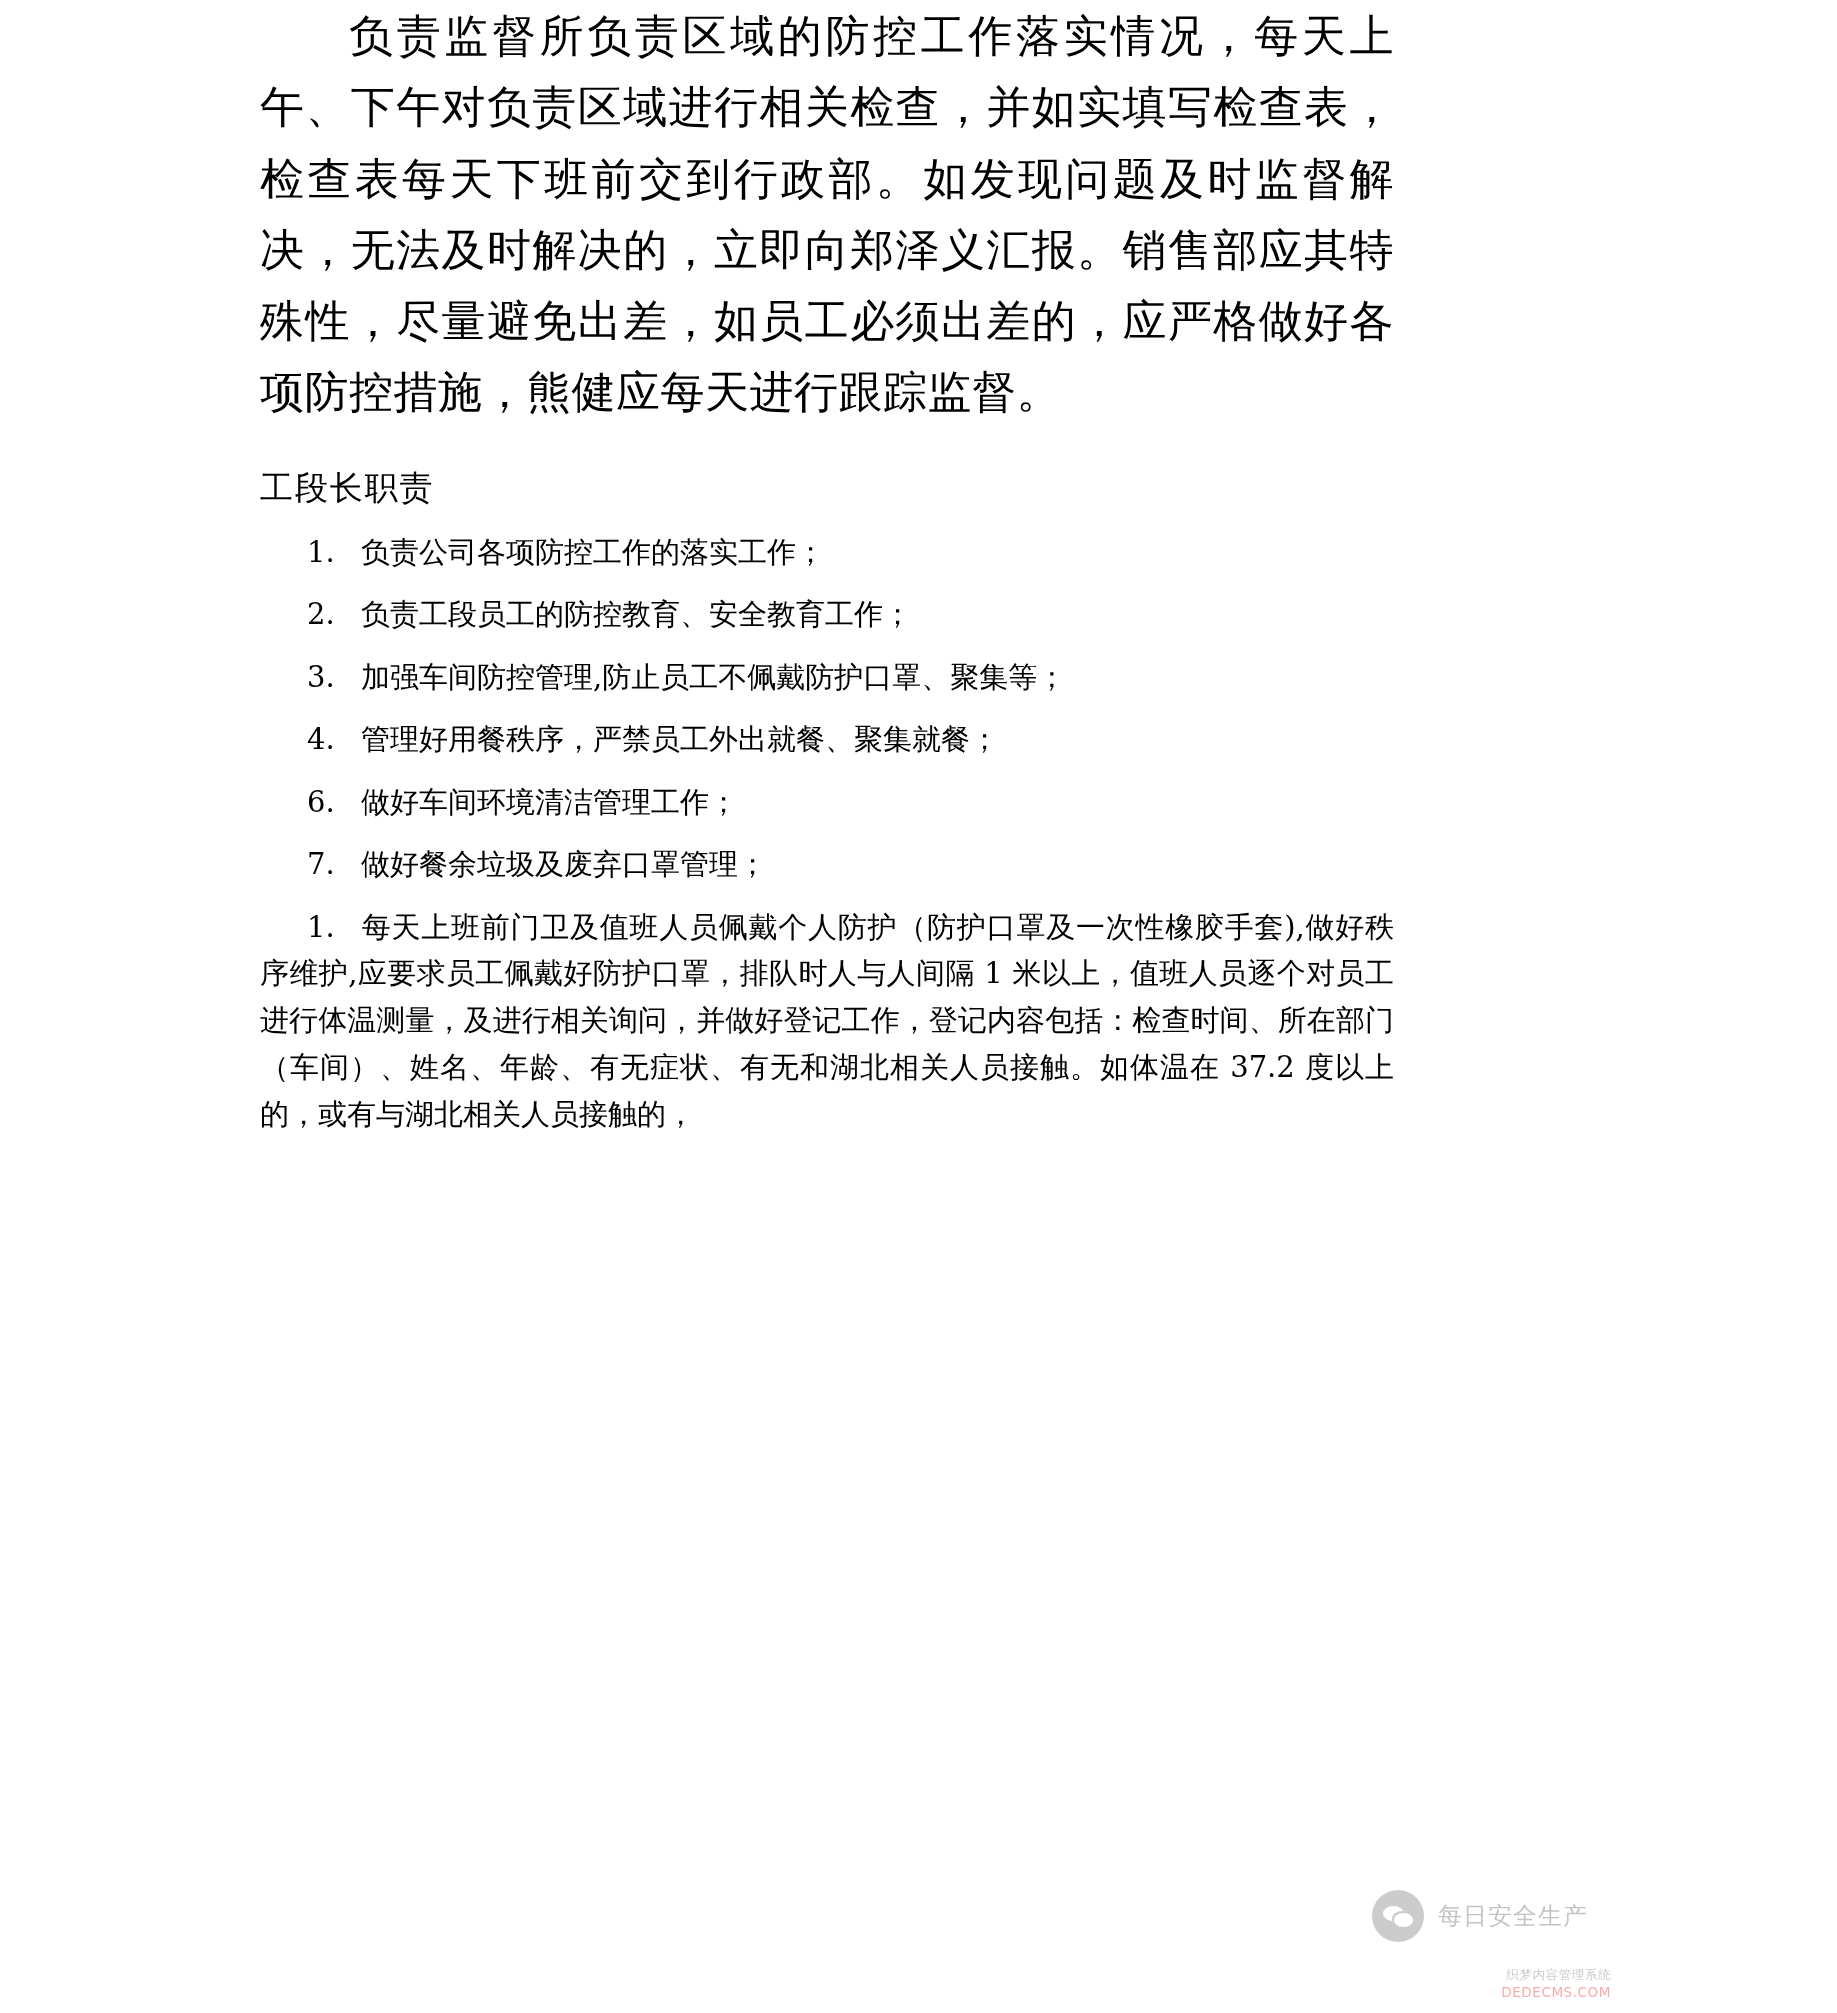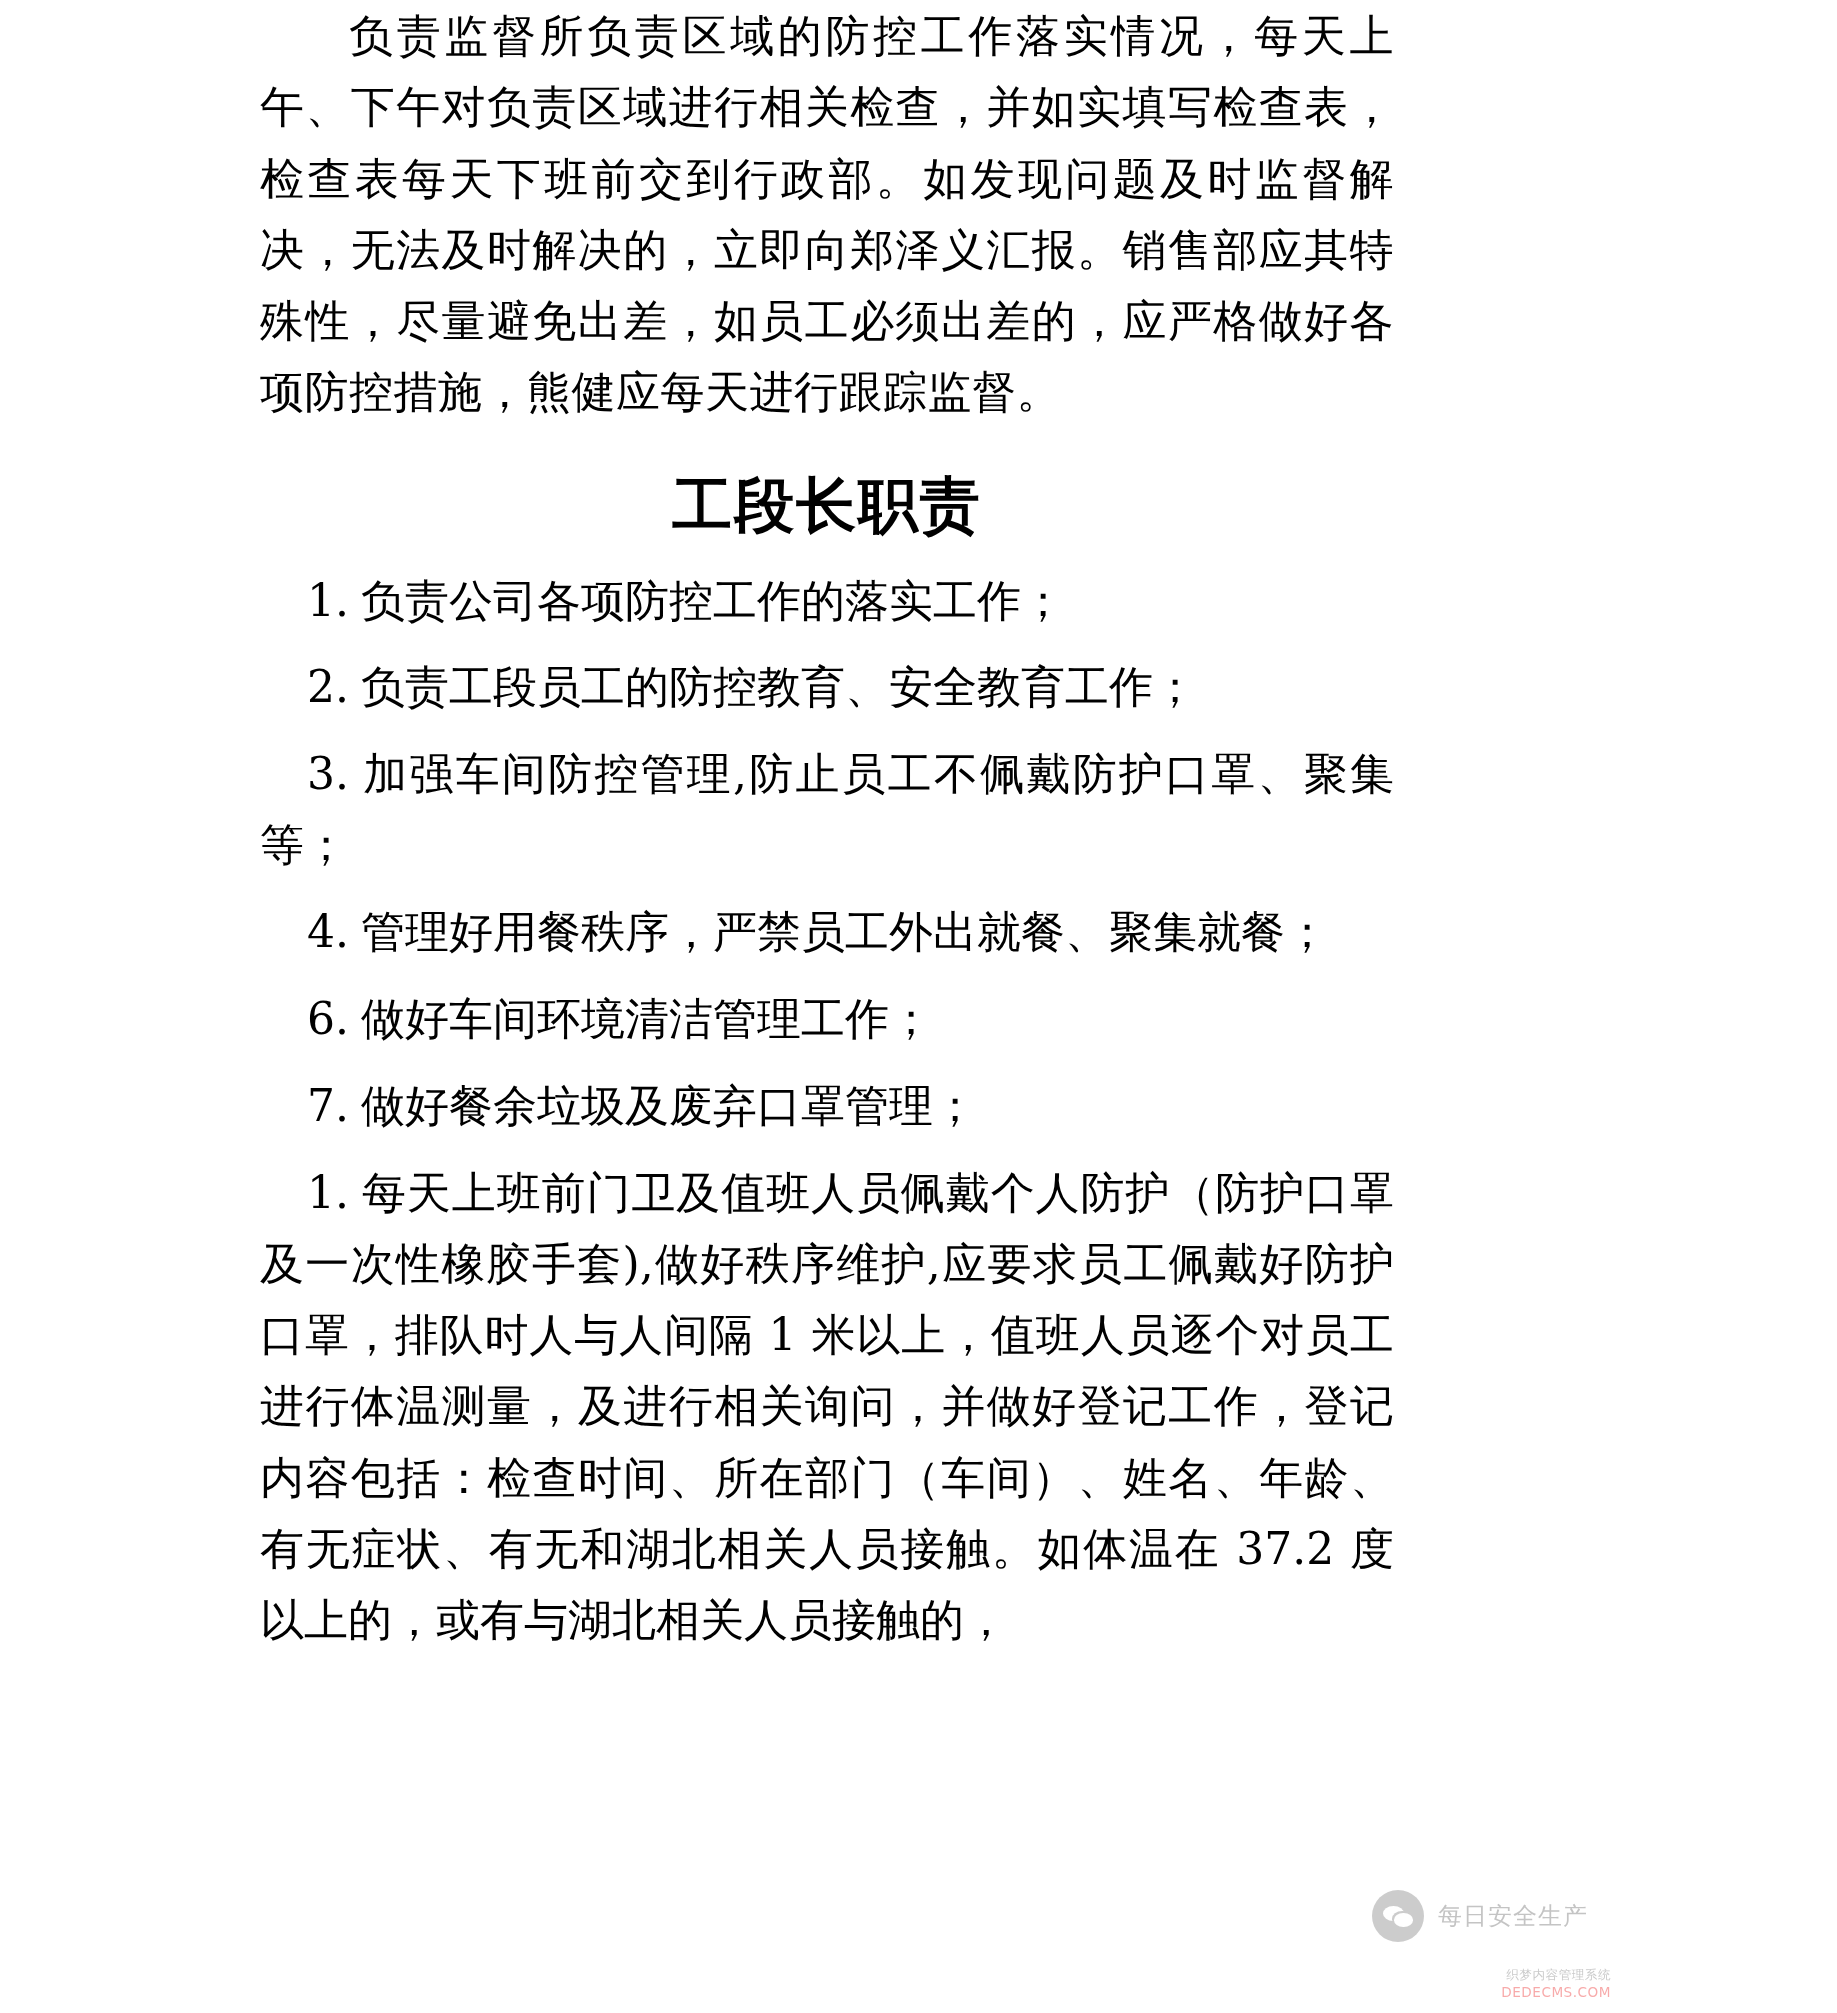--- a/index.html
+++ b/index.html
@@ -25,34 +25,33 @@
     line-height: 1.62;
     text-align: justify;
     text-justify: inter-ideograph;
     margin: 0;
     letter-spacing: 0.5px;
   }
   .para.indent {
     text-indent: 89px;
   }
   .section-title {
-    font-size: 60px;
-    font-weight: bold;
-    text-align: center;
+    font-size: 33px;
+    font-weight: normal;
     margin: 25px 0 17.5px 0;
     letter-spacing: 1.9px;
     font-family: "DejaVu Serif", "Liberation Serif", serif;
   }
   .list {
     list-style: none;
     margin: 0;
     padding: 0;
   }
   .list-item {
-    font-size: 44px;
+    font-size: 29px;
     line-height: 1.62;
     text-align: justify;
     text-justify: inter-ideograph;
     margin: 0 0 15.5px 0;
     text-indent: 0;
     padding-left: 0;
   }
   .list-item .num {
     display: inline-block;
     width: 101px;

